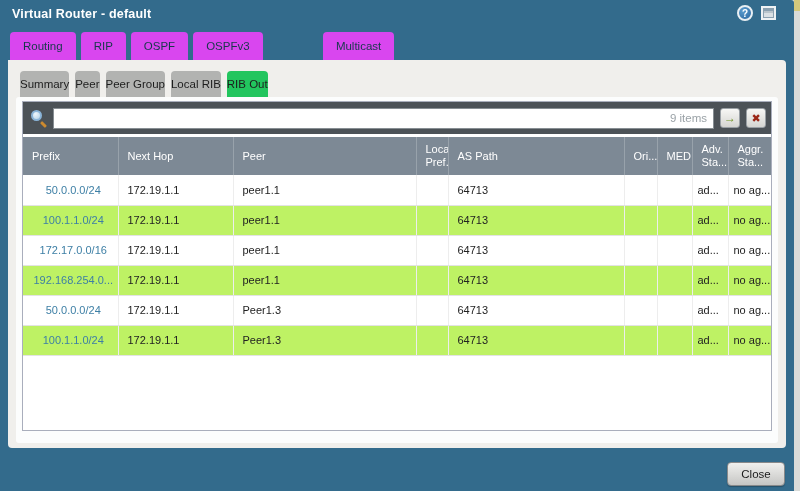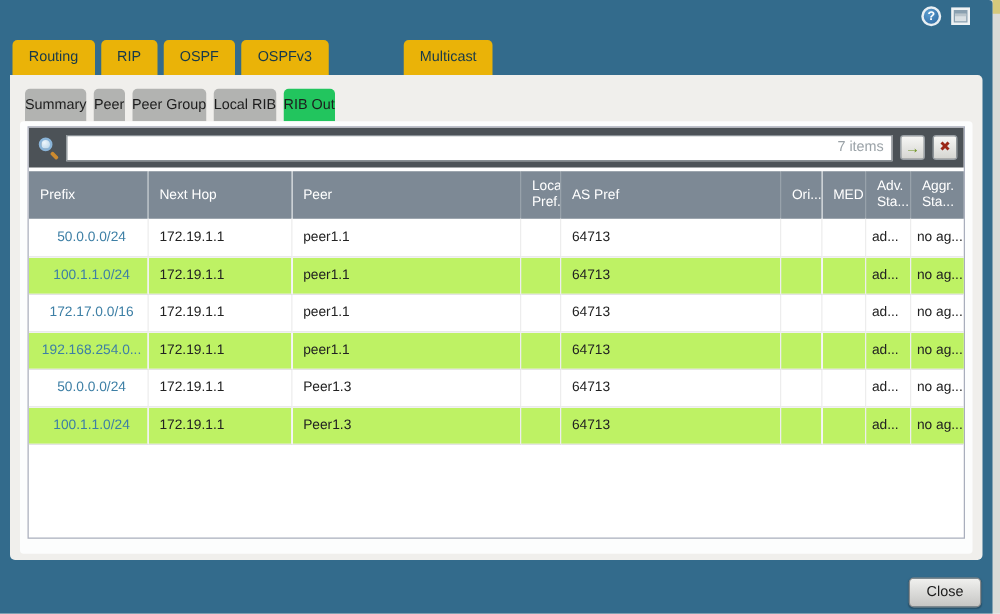--- a/index.html
+++ b/index.html
@@ -17,21 +17,21 @@
 
   .help-icon { position:absolute; right:41px; top:5px; width:16px; height:16px; border-radius:50%;
     background:radial-gradient(circle at 35% 30%, #5d9ed0, #2a659e); border:2px solid #e9eff3;
     color:#fff; font-size:10px; font-weight:700; text-align:center; line-height:13px; cursor:pointer; }
   .window-icon { position:absolute; right:18px; top:6px; width:15px; height:14px; background:#8aa0b0;
     border:2px solid #eef2f4; cursor:pointer; }
   .window-icon .inner { position:absolute; left:1px; right:1px; top:3px; bottom:1px; background:#d9e0e4; border-top:2px solid #b9c4cb; }
 
   
   .main-tabs { position:absolute; left:10px; top:32px; height:28px; display:flex; }
-  .main-tab { height:28px; line-height:29px; padding:0 13px; margin-right:5px; background:#eab308;
+  .main-tab { height:28px; line-height:29px; padding:0 13px; margin-right:5px; background:#d946ef;
     color:#17394b; font-size:11.5px; border-radius:4px 4px 0 0; cursor:pointer; white-space:nowrap; }
   .main-tab.active { background:#8b5cf6; color:#12354a;margin-top:36px; }
 
   
   .content-panel { position:absolute; left:8px; top:60px; width:778px; height:388px; background:#f0efec; border-radius:0 4px 4px 4px; }
 
   .sub-tabs { position:absolute; left:12px; top:11px; height:26px; display:flex; }
   .sub-tab { height:26px; line-height:27px; padding:0 0; margin-right:6px; background:#b2b3b1;
     color:#1d1d1d; font-size:11.5px; border-radius:4px 4px 0 0; cursor:pointer; white-space:nowrap; }
   .sub-tab.active { background:#22c55e; }
@@ -74,20 +74,21 @@
     font-family:Liberation Sans, sans-serif; box-shadow:0 1px 1px rgba(0,0,0,.25); }
 </style>
 </head>
 <body>
 
 <div class="page-edge-accent"></div>
 
 <div class="dialog">
 
   <div class="titlebar">
+    <span class="dialog-title">Virtual Router - default</span>
     <span class="help-icon">?</span>
     <span class="window-icon">
         <span class="inner"></span>
       </span>
   </div>
 
   <div class="main-tabs">
 
       <div class="main-tab">Routing</div>
 
@@ -123,21 +124,21 @@
     <div class="white-panel">
       <div class="table-container">
 
         <div class="filter-bar">
           <span class="search-icon">
             <span class="lens"></span>
             <span class="handle"></span>
           </span>
           <span class="filter-input-wrap">
             <input class="filter-input" type="text" value="" style="">
-            <span class="items-count">7 items</span>
+            <span class="items-count">9 items</span>
           </span>
           <span class="bar-btn apply-btn">→</span>
           <span class="bar-btn clear-btn">✖</span>
         </div>
 
         <table class="rib-table">
           <colgroup>
             <col style="width:95px">
               <col style="width:115px">
               <col style="width:183px">
@@ -152,21 +153,21 @@
             <tr>
 
                 <th>Prefix</th>
 
                 <th class="alt">Next Hop</th>
 
                 <th>Peer</th>
 
                 <th class="alt">Local Pref.</th>
 
-                <th>AS Pref</th>
+                <th>AS Path</th>
 
                 <th class="alt">Ori...</th>
 
                 <th>MED</th>
 
                 <th class="alt">Adv. Sta...</th>
 
                 <th>Aggr. Sta...</th>
 
             </tr>

